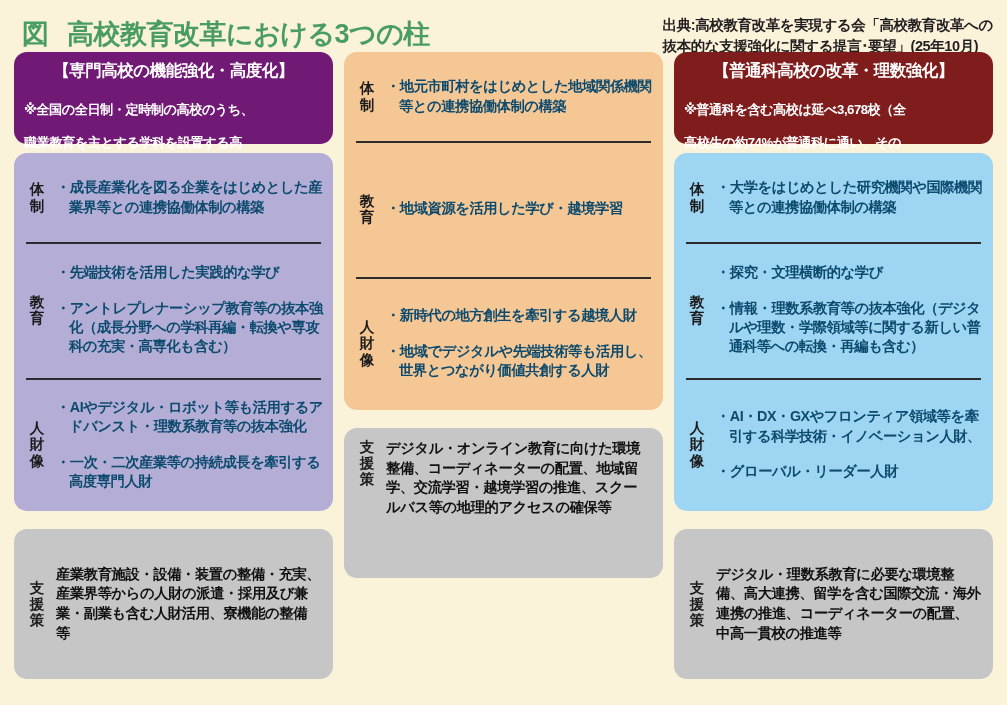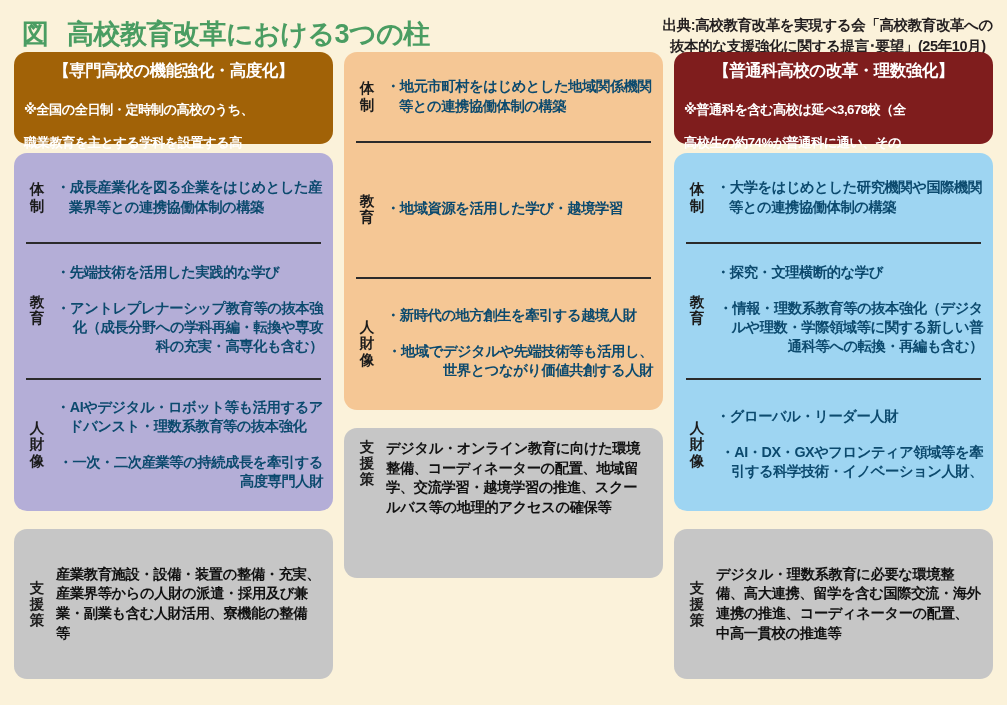--- a/index.html
+++ b/index.html
@@ -36,21 +36,21 @@
     color: #4a9d62;
     letter-spacing: 0;
   }
   .title-main {
     font-size: 27px;
     font-weight: bold;
     color: #4a9d62;
     letter-spacing: -0.5px;
   }
   .source-block {
-    text-align: center;
+    text-align: left;
     font-size: 14.5px;
     line-height: 1.45;
     color: #231f20;
     font-weight: bold;
     max-width: 430px;
     padding-top: 1px;
     letter-spacing: -0.4px;
   }
   .source-line { white-space: nowrap; }
 
@@ -140,21 +140,21 @@
   }
   .bullet {
     font-size: 14.3px;
     line-height: 1.36;
     color: #0c4a6e;
     font-weight: bold;
     padding-left: 13px;
     text-indent: -13px;
     letter-spacing: -0.45px;
   }
-  .bullet + .bullet { margin-top: 16px; text-align: right; }
+  .bullet + .bullet { margin-top: 16px; }
 
   .row-h1 { height: 89px; }
   .row-h2 { height: 136px; }
   .row-h3 { height: 133px; }
 
   
   .support-card {
     border-radius: 13px;
     background: #c6c6c6;
     height: 150px;
@@ -198,21 +198,21 @@
   </div>
   <div class="source-block">
     <div class="source-line">出典:高校教育改革を実現する会「高校教育改革への</div>
     <div class="source-line">抜本的な支援強化に関する提言･要望」(25年10月)</div>
   </div>
 </div>
 
 <div class="columns" id="columns-root">
   <div class="column">
 
-    <div class="head-card" style="background:#a16207">
+    <div class="head-card" style="background:#701a75">
       <div class="head-title">【専門高校の機能強化・高度化】</div>
       <div class="head-note">
         <span class="nw">※全国の全日制・定時制の高校のうち、</span>
           <span class="nw">職業教育を主とする学科を設置する高</span>
           <span class="nw">校は1,451校</span>
       </div>
     </div>
 
     <div class="body-card" style="background:#b4aed7">
 
@@ -346,22 +346,22 @@
           </div>
       </div>
 
       <div class="row row-h3">
         <div class="row-label">
             <span>人</span>
             <span>財</span>
             <span>像</span>
           </div>
         <div class="row-items">
+            <div class="bullet">・AI・DX・GXやフロンティア領域等を牽引する科学技術・イノベーション人財、</div>
             <div class="bullet">・グローバル・リーダー人財</div>
-            <div class="bullet">・AI・DX・GXやフロンティア領域等を牽引する科学技術・イノベーション人財、</div>
           </div>
       </div>
 
     </div>
 
     <div class="support-card">
       <div class="support-label">
           <span>支</span>
           <span>援</span>
           <span>策</span>

